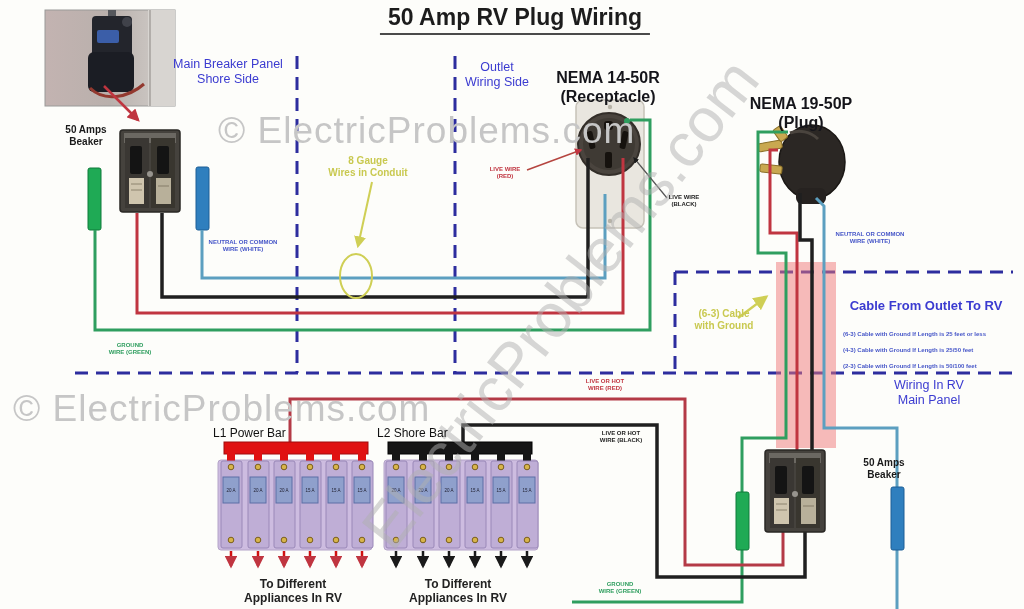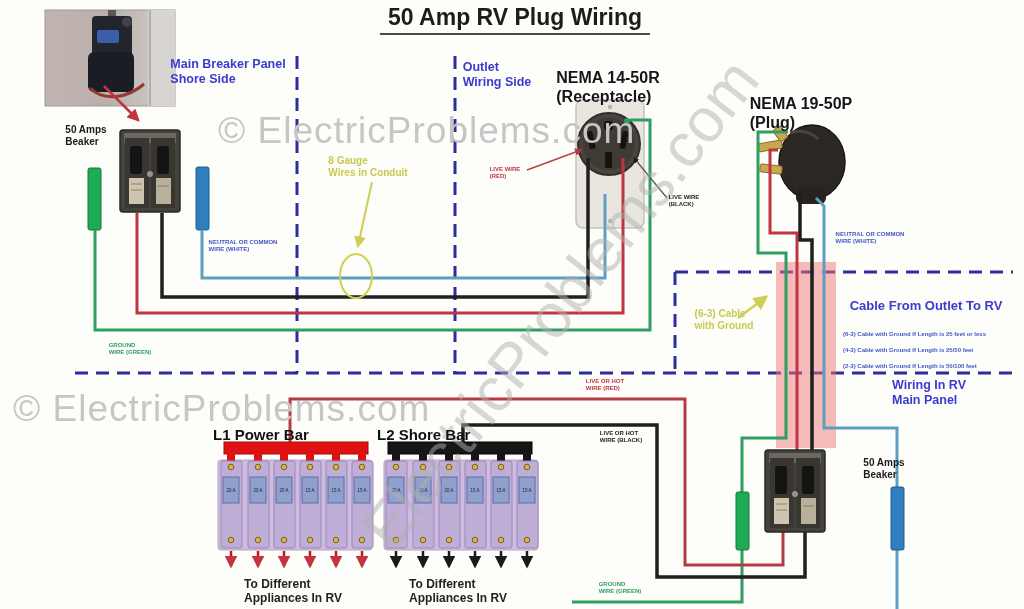--- a/index.html
+++ b/index.html
@@ -1,30 +1,30 @@
 <!DOCTYPE html>
 <html><head>
 <meta charset="utf-8">
 <style>
   html,body{margin:0;padding:0;background:#fff;}
   .stage{position:relative;width:1024px;height:609px;background:#fdfdfa;
          font-family:"Liberation Sans",sans-serif;overflow:hidden;}
   svg.layer{position:absolute;left:0;top:0;z-index:1;}
-  .lbl{position:absolute;z-index:3;white-space:pre-line;line-height:1.2;text-align:left;}
+  .lbl{position:absolute;z-index:3;white-space:pre-line;line-height:1.2;text-align:center;}
   .ctr{transform:translateX(-50%);}
   .title{font-size:23px;font-weight:bold;color:#1c1c1c;border-bottom:2px solid #4a4a4a;padding:0 8px 1px 8px;white-space:nowrap;}
-  .bluebold{color:#3b3bd0;font-weight:bold;font-size:12.5px;}
+  .bluebold{color:#3b3bd0;font-weight:normal;font-size:12.5px;}
   .nema{color:#15151a;font-weight:600;font-size:16px;}
   .comp{color:#1a1a1a;font-weight:600;font-size:10px;}
   .tinyred{color:#c03540;font-size:6px;font-weight:600;}
   .tinyblk{color:#1c1c1c;font-size:6px;font-weight:600;}
   .tinyblu{color:#4656c8;font-size:6px;font-weight:600;}
   .tinygrn{color:#2f9e5f;font-size:6px;font-weight:600;}
   .yellow{color:#c9c950;font-size:10px;font-weight:600;}
-  .barlbl{color:#111;font-weight:bold;font-size:15px;white-space:nowrap;}
+  .barlbl{color:#111;font-weight:normal;font-size:12px;white-space:nowrap;}
   .appl{color:#222;font-weight:600;font-size:12px;}
   .cabletitle{color:#3b3bd0;font-weight:bold;font-size:13px;white-space:nowrap;}
   .cablenotes{color:#4656c8;font-size:6px;font-weight:600;text-align:left;line-height:1.35;white-space:pre-line;}
   .wm{position:absolute;z-index:2;color:#c6c6c6;font-size:37px;white-space:nowrap;letter-spacing:1px;}
   .wmdiag{position:absolute;z-index:2;color:rgba(175,175,175,0.5);font-size:62px;white-space:nowrap;
           left:160px;top:268px;width:800px;text-align:center;transform:rotate(-52deg);}
 </style>
 </head>
 <body>
 

